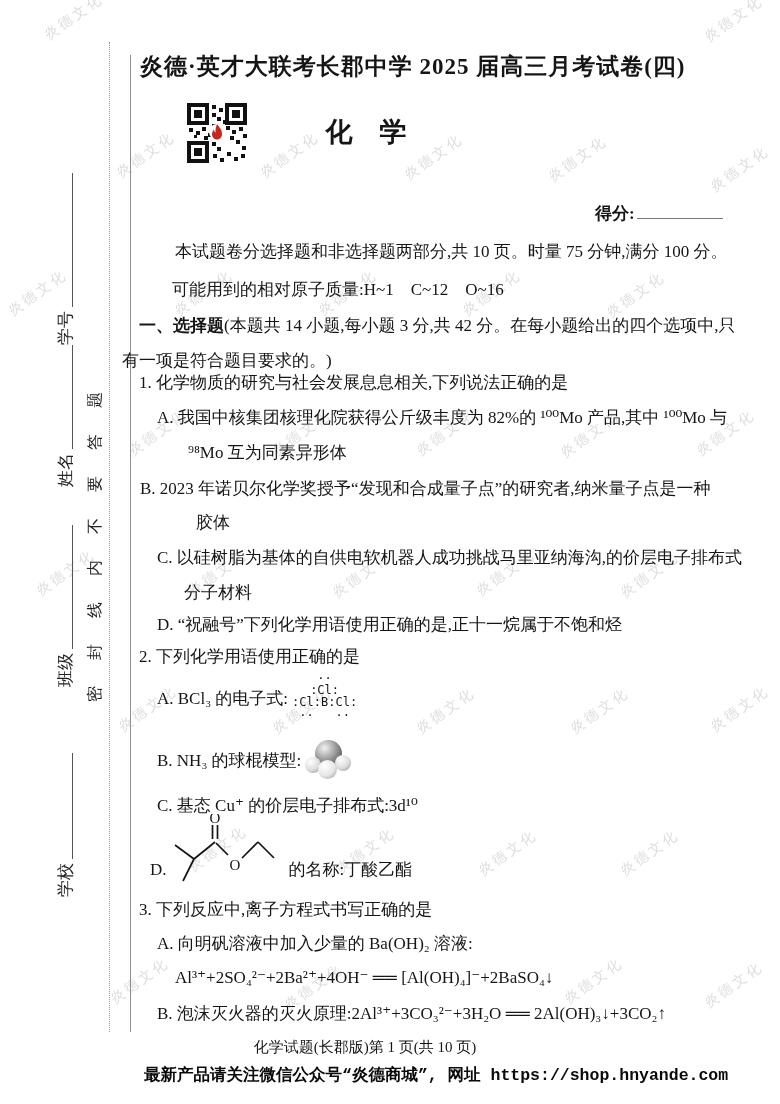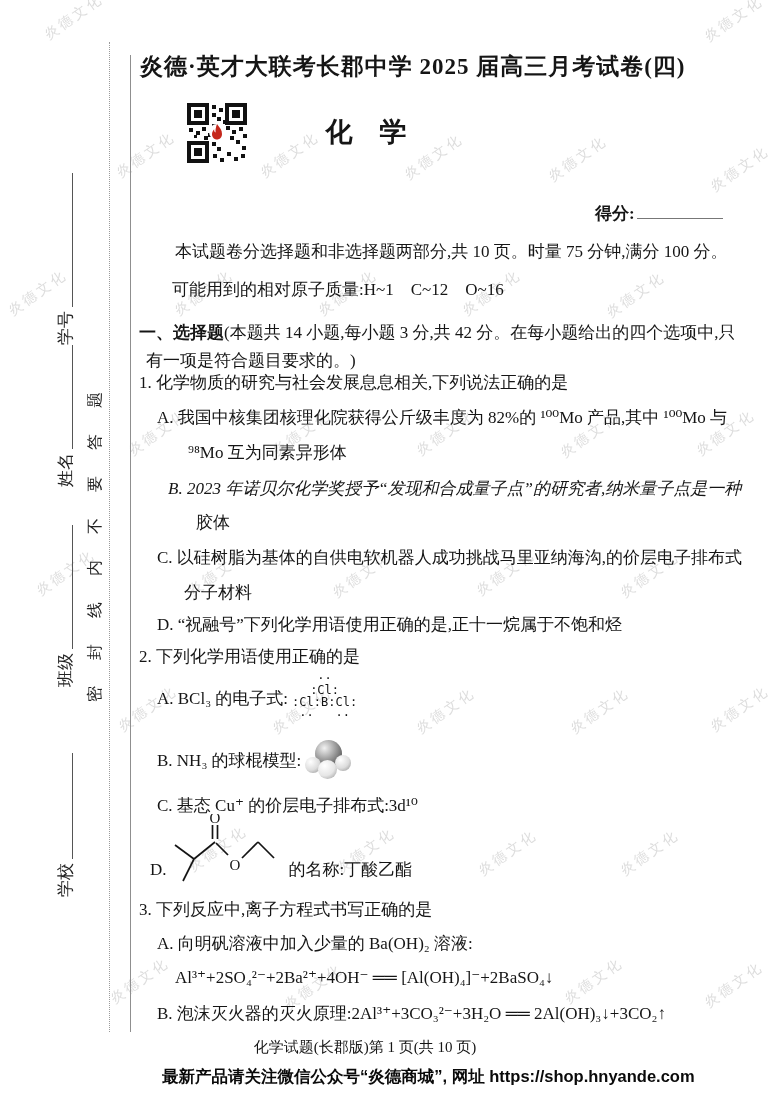--- a/index.html
+++ b/index.html
@@ -165,29 +165,29 @@
 
 <div class="line subject" style="left:300px;top:116px;width:132px;text-align:center;">化　学</div>
 
 <div class="line" style="left:595px;top:201px;">
   <span class="b">得分:</span><span class="score-rule"></span>
 </div>
 
 <div class="line" style="left:175px;top:241px;">本试题卷分选择题和非选择题两部分,共 10 页。时量 75 分钟,满分 100 分。</div>
 <div class="line" style="left:172px;top:279px;">可能用到的相对原子质量:H~1　C~12　O~16</div>
 
-<div class="line" style="left:139px;top:315px;margin-top:7px;">
+<div class="line" style="left:139px;top:315px;">
   <span class="b">一、选择题</span><span>(本题共 14 小题,每小题 3 分,共 42 分。在每小题给出的四个选项中,只</span>
 </div>
-<div class="line" style="left:146px;top:350px;">有一项是符合题目要求的。)</div>
+<div class="line" style="left:122px;top:350px;">有一项是符合题目要求的。)</div>
 
 <div class="line" style="left:139px;top:372px;">1. 化学物质的研究与社会发展息息相关,下列说法正确的是</div>
 <div class="line" style="left:157px;top:407px;">A. 我国中核集团核理化院获得公斤级丰度为 82%的 ¹⁰⁰Mo 产品,其中 ¹⁰⁰Mo 与</div>
 <div class="line" style="left:188px;top:442px;">⁹⁸Mo 互为同素异形体</div>
-<div class="line" style="left:168px;top:478px;font-style:italic;">B. 2023 年诺贝尔化学奖授予“发现和合成量子点”的研究者,纳米量子点是一种</div>
+<div class="line" style="left:140px;top:478px;">B. 2023 年诺贝尔化学奖授予“发现和合成量子点”的研究者,纳米量子点是一种</div>
 <div class="line" style="left:196px;top:512px;">胶体</div>
 <div class="line" style="left:157px;top:547px;">C. 以硅树脂为基体的自供电软机器人成功挑战马里亚纳海沟,的价层电子排布式</div>
 <div class="line" style="left:184px;top:582px;">分子材料</div>
 <div class="line" style="left:157px;top:614px;">D. “祝融号”下列化学用语使用正确的是,正十一烷属于不饱和烃</div>
 
 <div class="line" style="left:139px;top:646px;">2. 下列化学用语使用正确的是</div>
 
 <div class="line flexline" style="left:157px;top:674px;">
   <span>A. BCl₃ 的电子式:</span>
   <span class="lewis"><div>··</div><div>:Cl:</div><div>:Cl:B:Cl:</div><div> ··   ·· </div></span>
@@ -223,13 +223,13 @@
   </svg>
   <span style="margin-bottom:8px;">的名称:丁酸乙酯</span>
 </div>
 
 <div class="line" style="left:139px;top:899px;">3. 下列反应中,离子方程式书写正确的是</div>
 <div class="line" style="left:157px;top:933px;">A. 向明矾溶液中加入少量的 Ba(OH)₂ 溶液:</div>
 <div class="line" style="left:175px;top:967px;">Al³⁺+2SO₄²⁻+2Ba²⁺+4OH⁻ ══ [Al(OH)₄]⁻+2BaSO₄↓</div>
 <div class="line" style="left:157px;top:1003px;">B. 泡沫灭火器的灭火原理:2Al³⁺+3CO₃²⁻+3H₂O ══ 2Al(OH)₃↓+3CO₂↑</div>
 
 <div class="line footer" style="left:140px;top:1038px;width:450px;text-align:center;">化学试题(长郡版)第  1  页(共 10 页)</div>
-<div class="line promo" style="left:162px;top:1066px;">最新产品请关注微信公众号“炎德商城”, 网址 https://shop.hnyande.com</div>
+<div class="line promo" style="left:144px;top:1066px;font-family:Liberation Mono, monospace;">最新产品请关注微信公众号“炎德商城”, 网址 https://shop.hnyande.com</div>
 
 </body></html>

